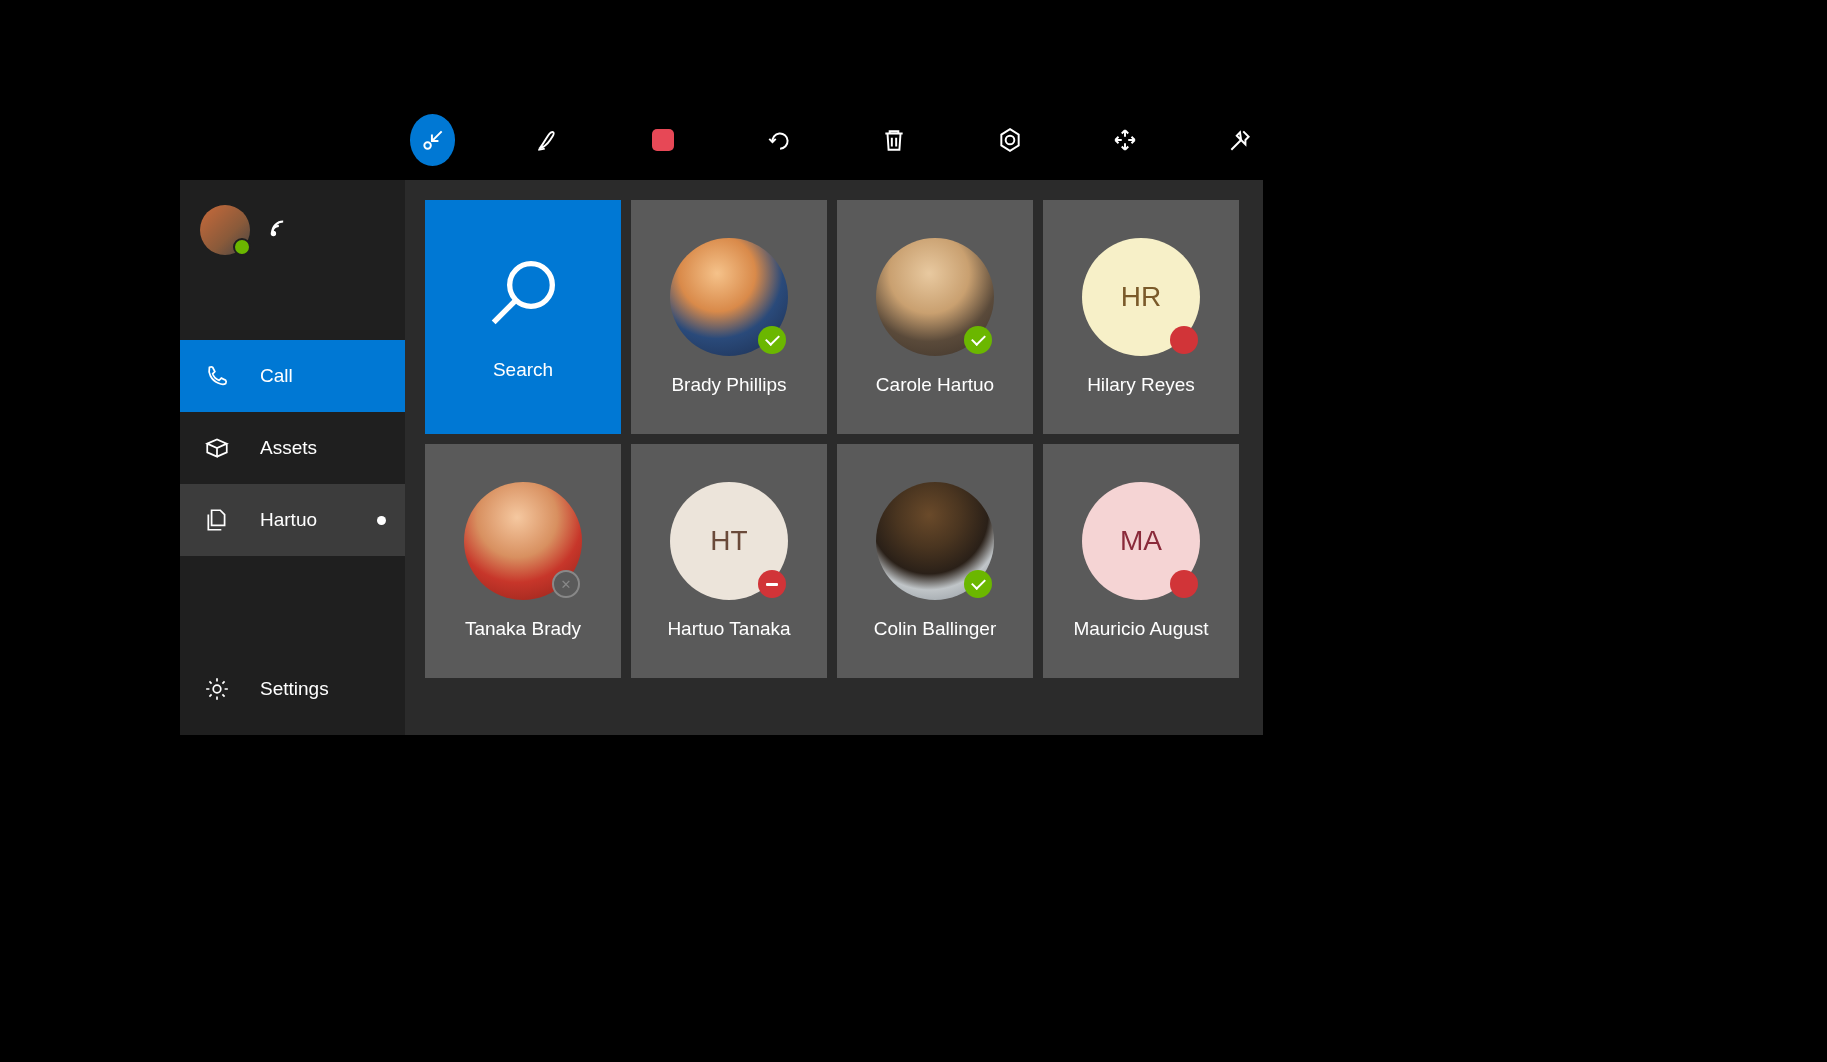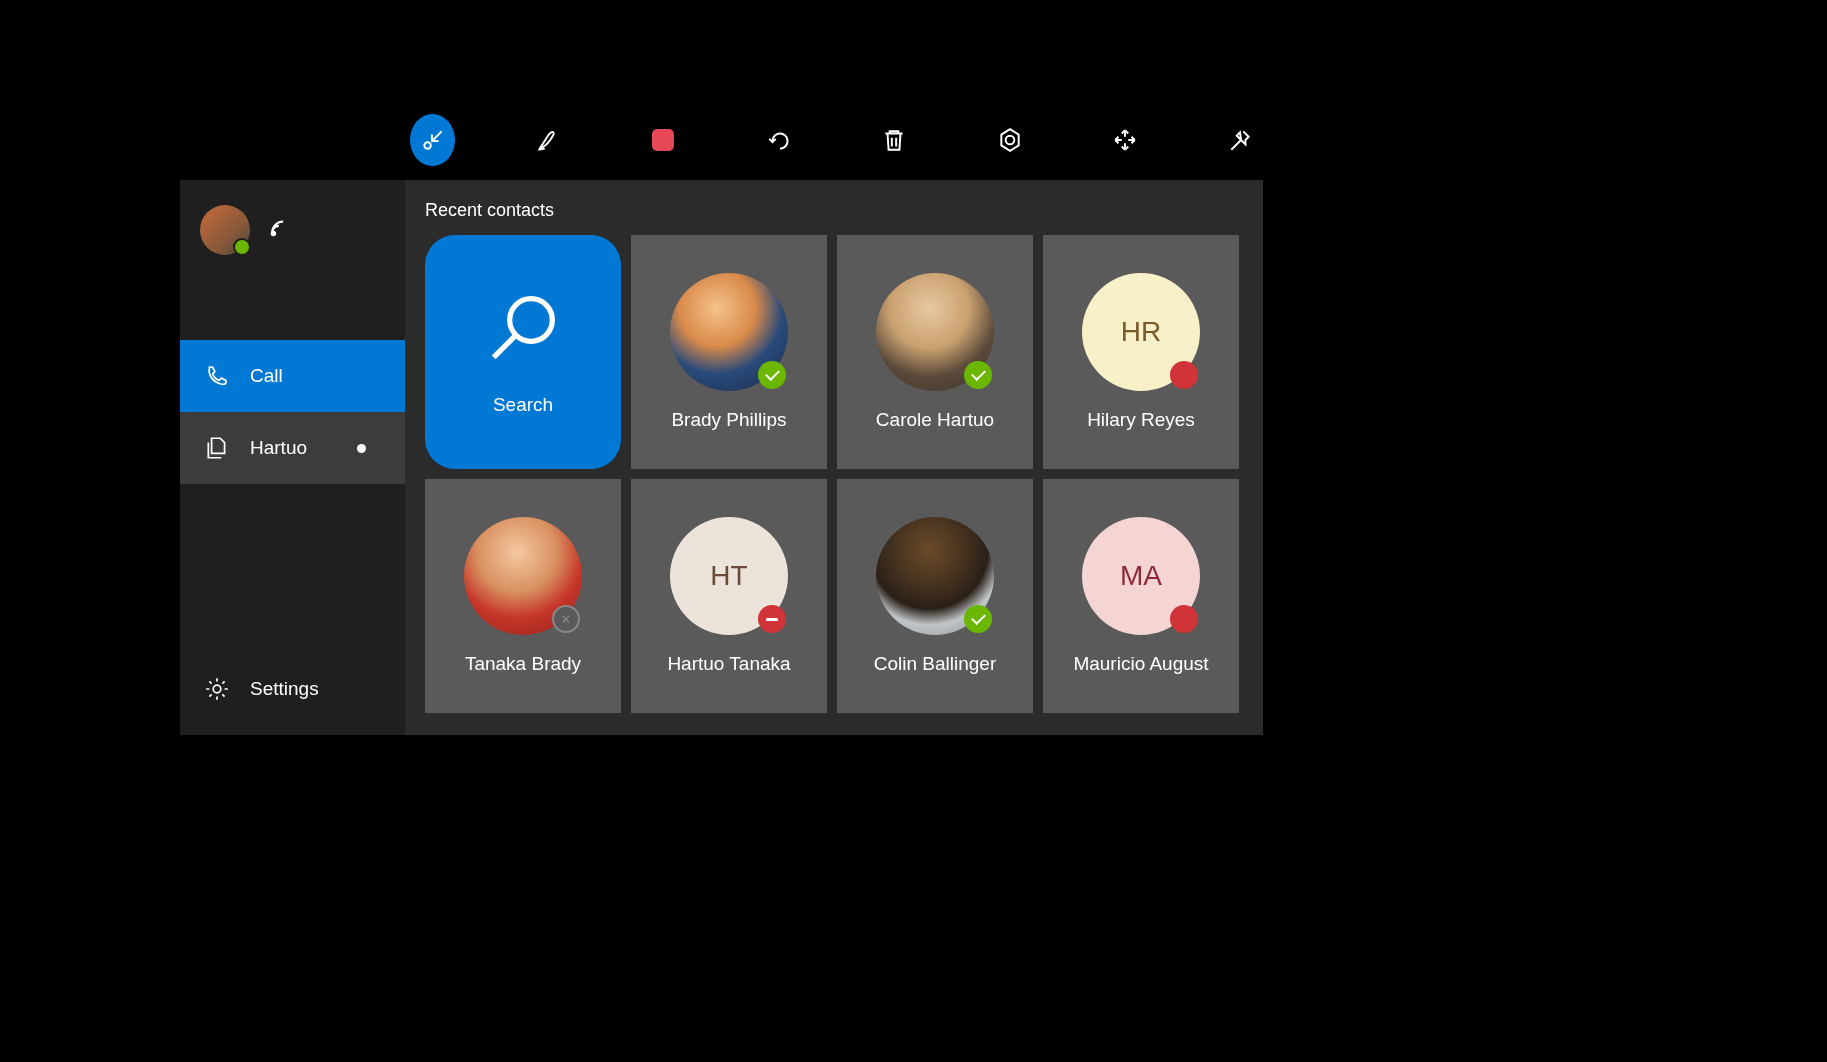--- a/index.html
+++ b/index.html
@@ -71,21 +71,21 @@
     bottom: -1px; right: -1px; border: 2px solid #1f1f1f;
   }
   .wifi-icon svg { width: 26px; height: 26px; }
 
   .nav-list { flex: 1; display: flex; flex-direction: column; padding-top: 60px;}
   .nav-item {
     height: 72px;
     display: flex;
     align-items: center;
     padding-left: 24px;
-    gap: 20px;
+    gap: 30px;
     font-size: 19px;
     cursor: pointer;
     color: #fff;
   }
   .nav-item.active { background: #0078d4; }
   .nav-item.highlight { background: #3c3c3c; }
   .nav-item svg { width: 26px; height: 26px; stroke: #fff; fill: none; stroke-width: 1.6; }
   .nav-dot {
     width: 9px; height: 9px; background: #fff; border-radius: 50%; margin-left: 30px;
   }
@@ -110,21 +110,21 @@
   }
   .tile {
     background: #5a5a5a;
     display: flex;
     flex-direction: column;
     align-items: center;
     justify-content: center;
     cursor: pointer;
     position: relative;
   }
-  .tile.search { background: #0078d4; border-radius: 30px; }
+  .tile.search { background: #0078d4; }
   .tile .avatar-wrap {
     width: 118px; height: 118px; position: relative; margin-bottom: 18px;
   }
   .tile .avatar {
     width: 118px; height: 118px; border-radius: 50%;
     display: flex; align-items: center; justify-content: center;
     font-size: 28px; font-weight: 400;
   }
   .tile .status-dot {
     position: absolute;
@@ -228,39 +228,44 @@
         </div>
       </div>
 
       <div class="nav-list">
         <div class="nav-item active">
           <svg viewBox="0 0 24 24">
             <path d="M5 4 C5 4 7 3 8 4 L10 8 L8 10 C9 13 11 15 14 16 L16 14 L20 16 C21 17 20 19 20 19 C17 21 9 18 6 12 C4 8 5 4 5 4 Z"></path>
           </svg>
           <span>Call</span>
         </div>
+        <div class="nav-item">
+          <svg viewBox="0 0 24 24">
+            <path d="M3 8 L12 4 L21 8 L12 12 Z M3 8 V16 L12 20 V12 M21 8 V16 L12 20"></path>
+          </svg>
+          <span>Assets</span>
+        </div>
         <div class="nav-item highlight">
           <svg viewBox="0 0 24 24">
             <path d="M7 3 H15 L19 7 V17 H7 Z M4 7 V21 H16"></path>
           </svg>
           <span>Hartuo</span>
           <span class="nav-dot"></span>
         </div>
         <div class="nav-item nav-settings">
           <svg viewBox="0 0 24 24">
             <circle cx="12" cy="12" r="3.5"></circle>
             <path d="M12 2 V5 M12 19 V22 M2 12 H5 M19 12 H22 M5 5 L7 7 M17 17 L19 19 M19 5 L17 7 M7 17 L5 19"></path>
           </svg>
           <span>Settings</span>
         </div>
       </div>
     </div>
 
     <div class="main">
-      <div class="section-title">Recent contacts</div>
       <div class="grid">
 
         <div class="tile search">
           <div class="search-icon-big">
             <svg viewBox="0 0 60 60">
                 <circle cx="36" cy="24" r="16"></circle>
                 <line x1="8" y1="52" x2="24" y2="36"></line>
               </svg>
           </div>
           <div class="tile-label">Search</div>

